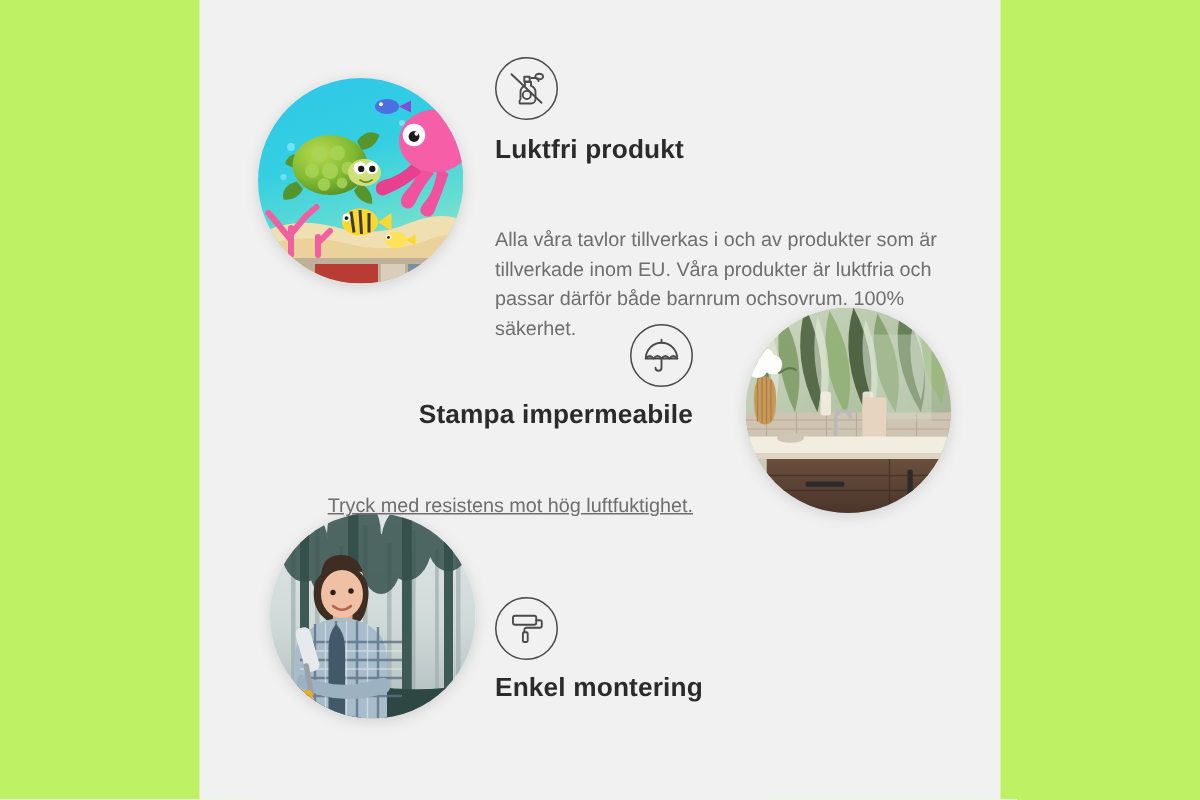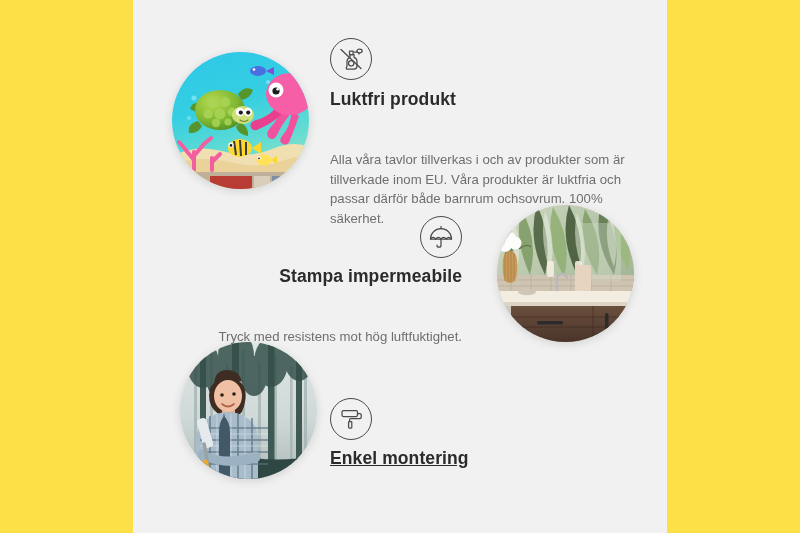--- a/index.html
+++ b/index.html
@@ -6,21 +6,21 @@
   * { margin:0; padding:0; box-sizing:border-box; }
   html, body {
     width:800px; height:533px;
     background:#ffffff;
     font-family:"Liberation Sans", sans-serif;
     overflow:hidden;
   }
   #stage {
     position:relative;
     width:800px; height:533px;
-    background:#fde047;
+    background:#bef264;
   }
   
   #canvas-panel {
     position:absolute;
     left:133px; top:0;
     width:534px; height:533px;
     background:#f1f1f1;
   }
 
   
@@ -63,26 +63,26 @@
 
   
   #block-odourless { left:330px; top:38px; width:300px; text-align:left; }
   #block-odourless .feature-icon { margin-bottom:9px; }
   #block-odourless .feature-title { margin-bottom:6px; }
 
   
   #block-waterproof { left:162px; top:216px; width:300px; text-align:right; }
   #block-waterproof .feature-icon { margin-left:auto; margin-right:0; margin-bottom:8px; }
   #block-waterproof .feature-title { margin-bottom:4px; }
-  #block-waterproof .feature-desc  { white-space:nowrap; }
+  #block-waterproof .feature-desc  { white-space:nowrap;text-decoration:underline; }
 
   
   #block-mounting { left:330px; top:398px; width:300px; text-align:left; }
   #block-mounting .feature-icon { margin-bottom:8px; }
-  #block-mounting .feature-title { margin-bottom:4px;text-decoration:underline; }
+  #block-mounting .feature-title { margin-bottom:4px; }
   #block-mounting .feature-desc  { white-space:nowrap; }
 </style>
 </head>
 <body>
 
 <div id="stage">
 
   <div id="canvas-panel"></div>
 
   <div class="photo-circle" id="circle-underwater">

